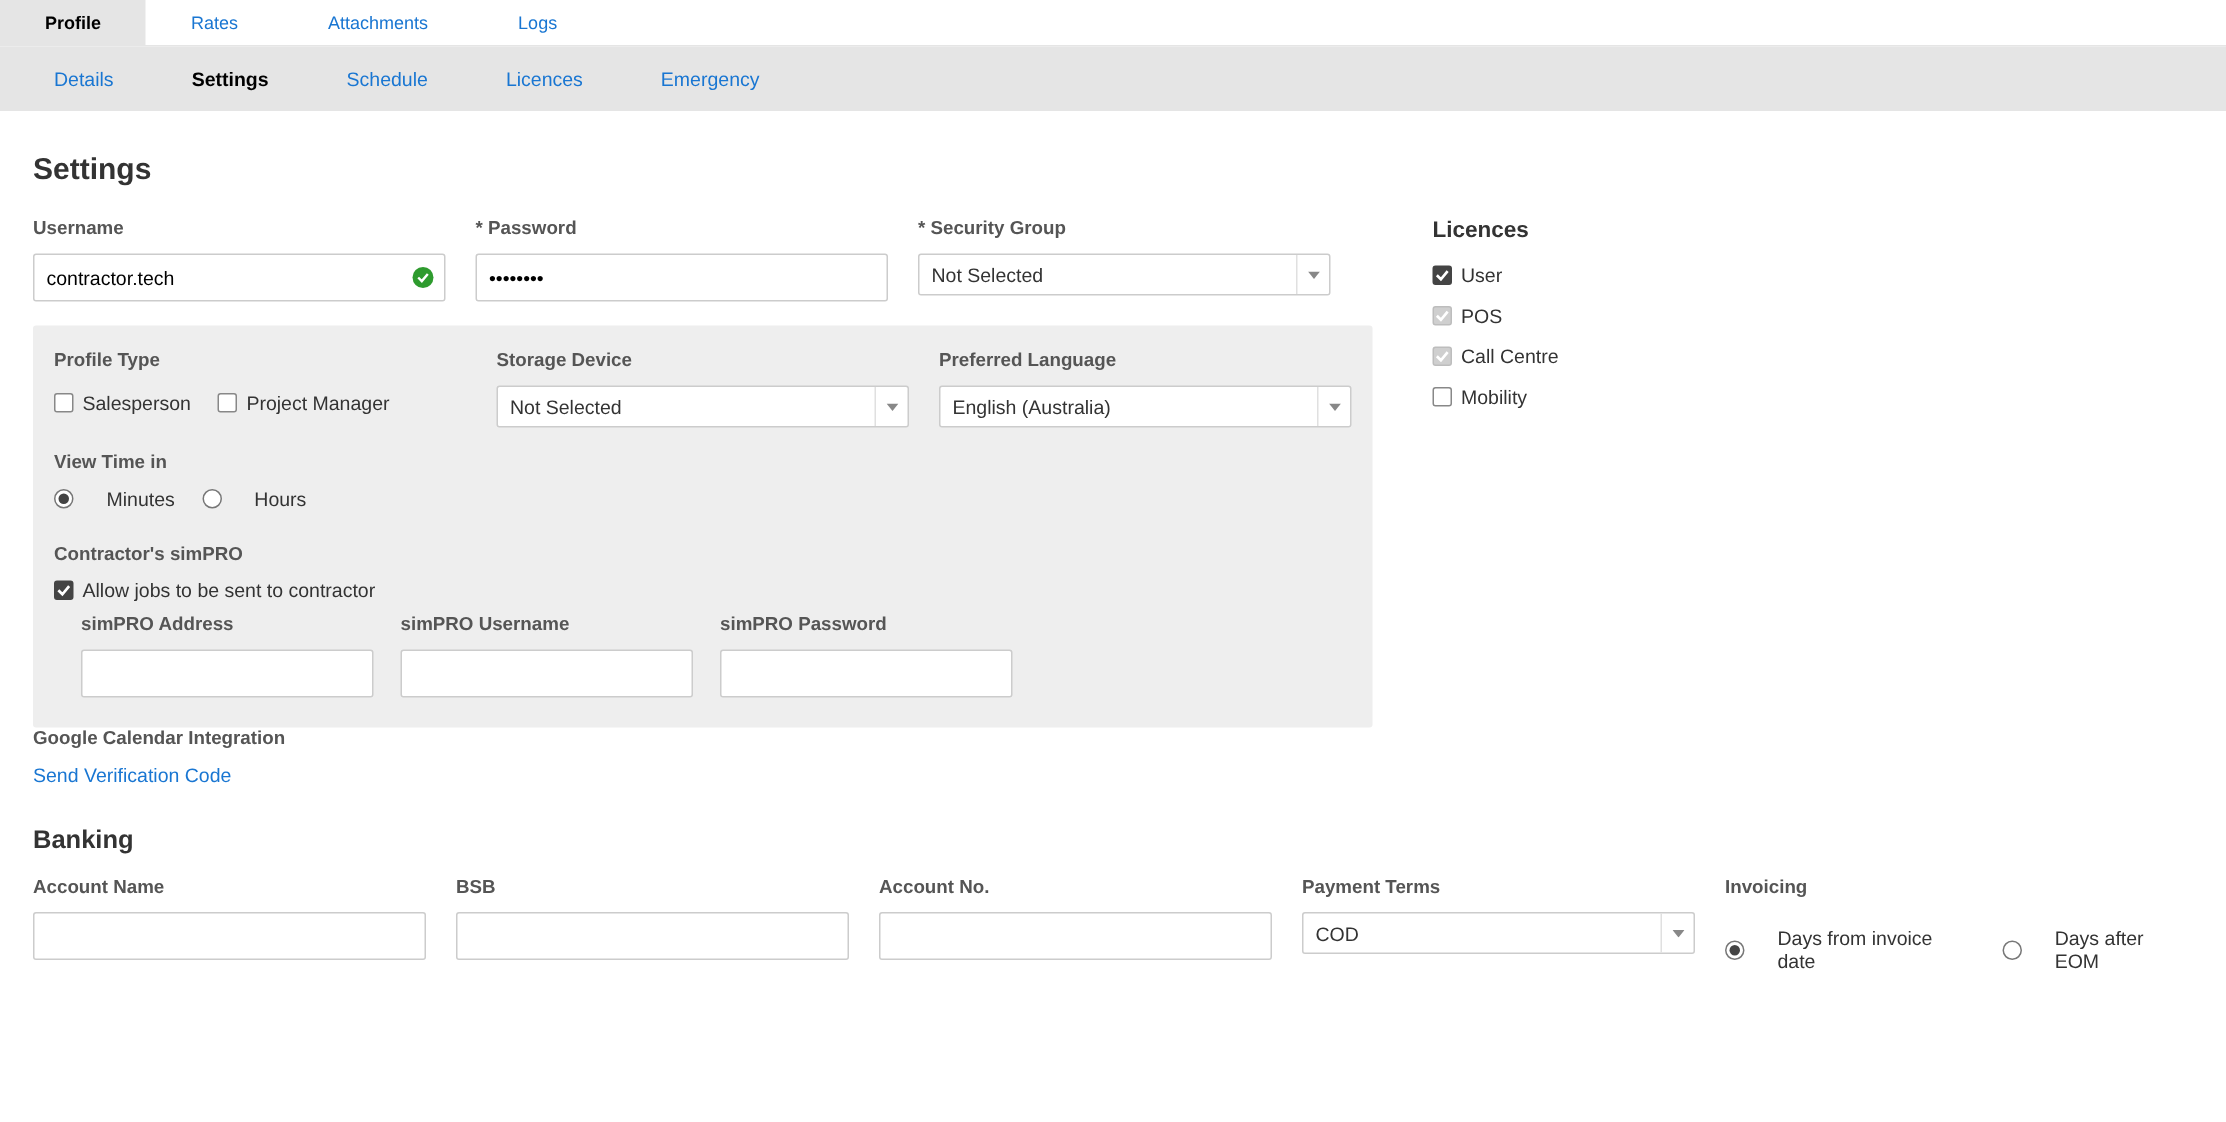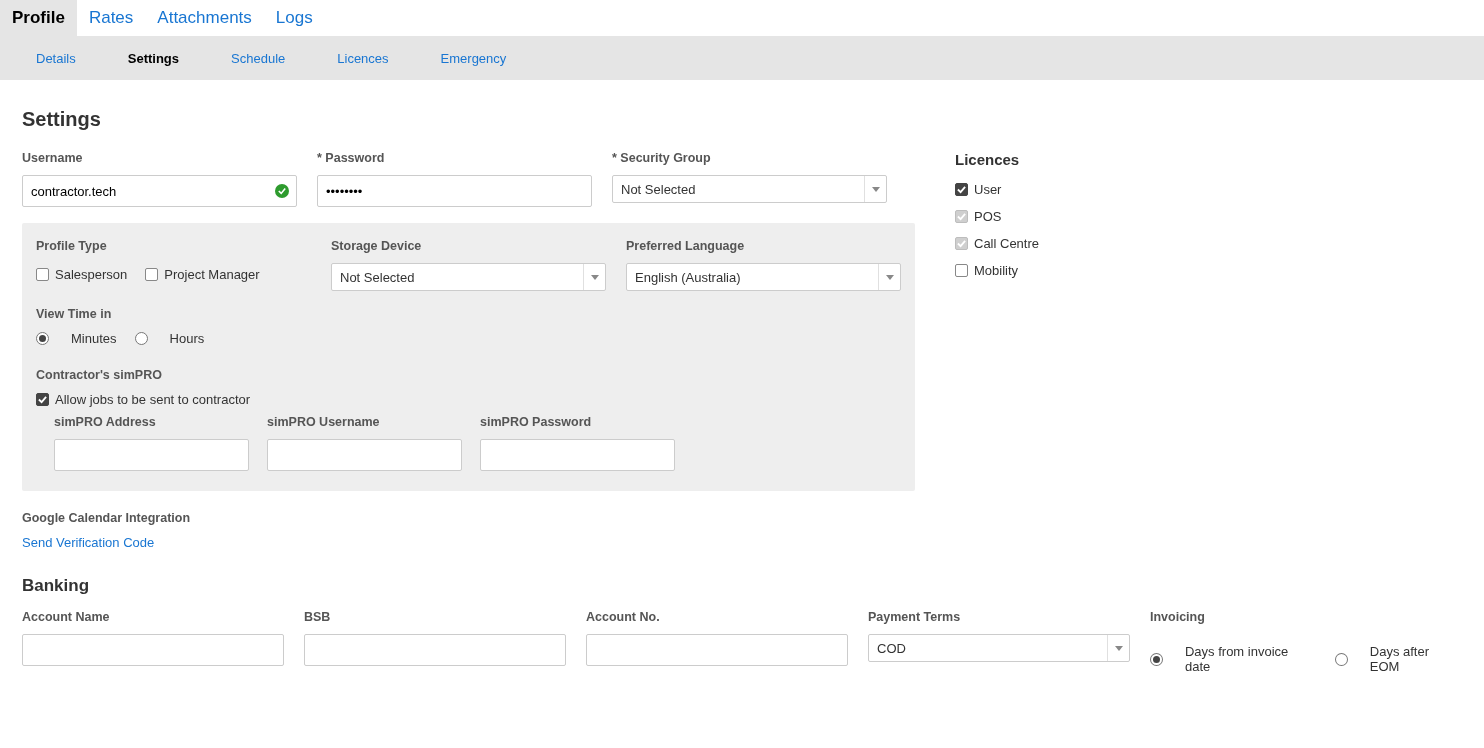--- a/index.html
+++ b/index.html
@@ -9,24 +9,24 @@
     font-size: 13px;
     color: #333;
     background: #fff;
   }
   .tabs-primary {
     display: flex;
     background: #fff;
     border-bottom: 1px solid #e5e5e5;
   }
   .tabs-primary .tab {
-    padding: 8px 12px;
+    padding: 8px 30px;
     color: #1976d2;
     cursor: pointer;
-    font-size: 17px;
+    font-size: 12px;
   }
   .tabs-primary .tab.active {
     background: #e5e5e5;
     color: #000;
     font-weight: bold;
   }
   .tabs-secondary {
     display: flex;
     background: #e5e5e5;
     padding: 0 10px;
@@ -159,21 +159,21 @@
     display:block;
   }
   .link { color: #1976d2; text-decoration: none; cursor: pointer; font-size:13px; }
   .licences-list { display:flex; flex-direction:column; gap:12px; margin-top:4px; }
   .banking-row { display:flex; gap:20px; align-items:flex-start; margin-top:4px; }
   .banking-row .field { flex: 0 0 262px; }
   .invoicing-opts { display:flex; gap:18px; align-items:center; margin-top: 18px; }
   .section-gap { margin-top: 26px; }
   .simpro-row { display:flex; gap:18px; margin-top:6px; padding-left:18px; }
   .simpro-row .field { flex: 0 0 195px; }
-  .google-section { margin-top: 20px; }
+  .google-section { }
 </style>
 </head>
 <body>
 
 <div class="tabs-primary">
   <div class="tab active">Profile</div>
   <div class="tab">Rates</div>
   <div class="tab">Attachments</div>
   <div class="tab">Logs</div>
 </div>

